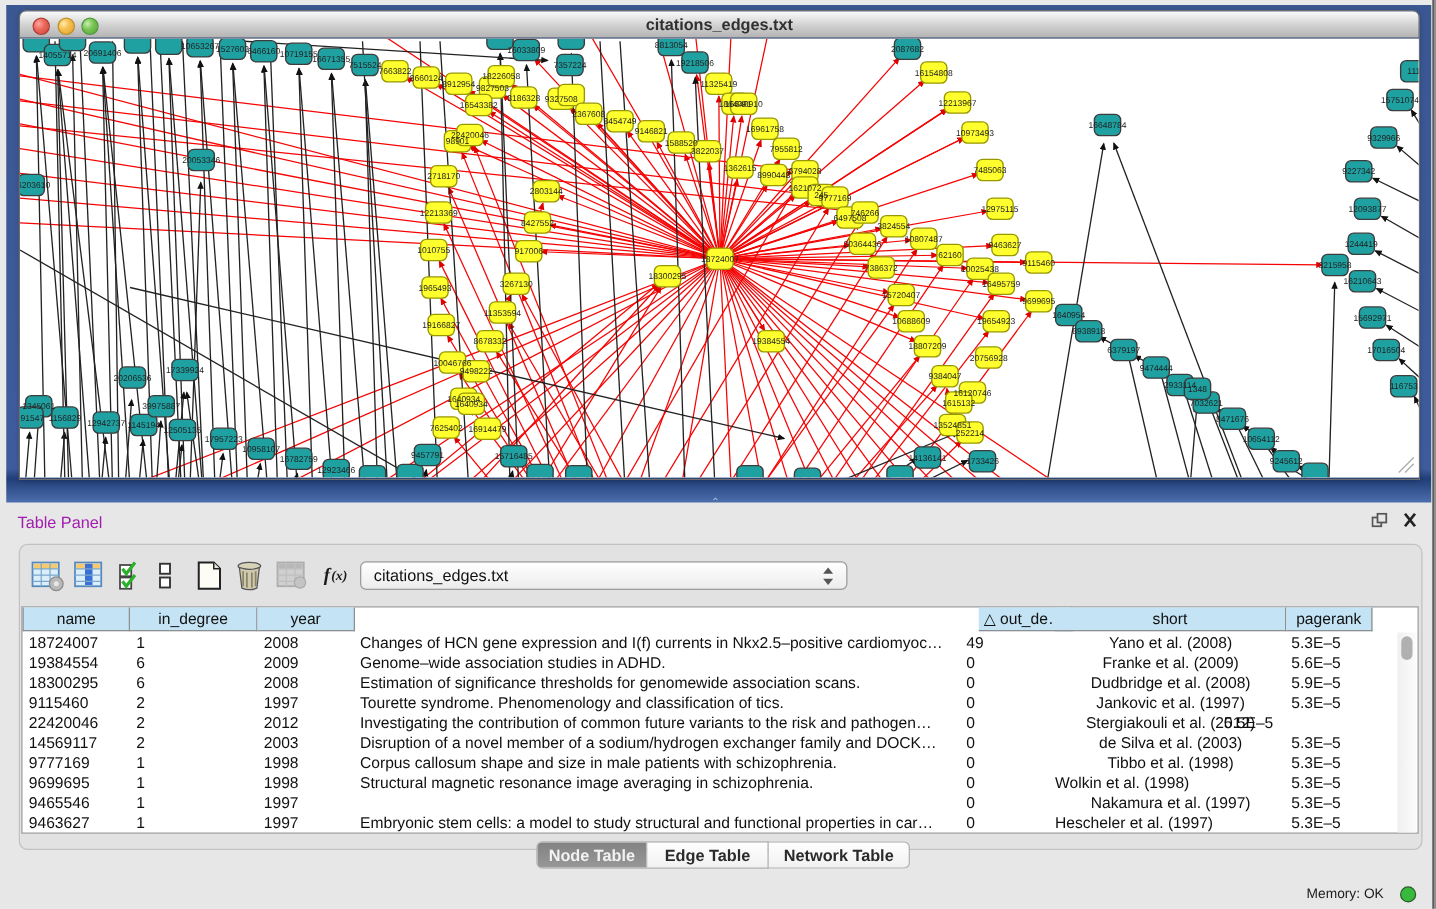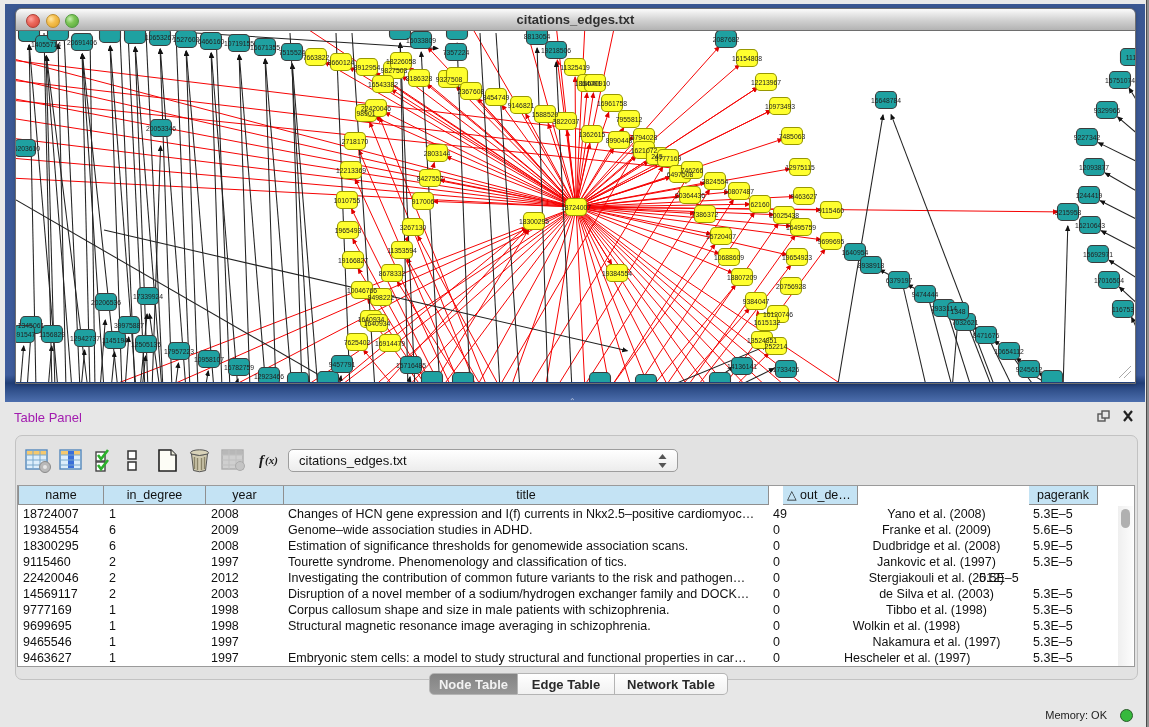--- a/index.html
+++ b/index.html
@@ -652,22 +652,22 @@
      <svg style="position:absolute;right:9px;top:3px" width="11" height="16" viewBox="0 0 11 16">
        <path d="M5.5 1 L9.5 6 H1.5 z" fill="#555"></path>
             <path d="M5.5 15 L9.5 10 H1.5 z" fill="#555"></path>
      </svg>
    </div>
    <div id="tblwrap">
     <div id="thead">
      <div class="hc" style="left:0px;width:86px;border-left:1px solid #8f8f8f;">name</div>
      <div class="hc" style="left:86px;width:102px;">in_degree</div>
      <div class="hc" style="left:188px;width:78px;">year</div>
-     <div class="hc" style="left:266px;width:485px;">title</div>
      <div class="hc" style="left:765px;width:75px;text-align:left;padding-left:4px;">△ out_de…</div>
+     <div class="hc" style="left:826px;width:185px;">short</div>
      <div class="hc" style="left:1011px;width:69px;">pagerank</div>
     </div>
      <div class="rw" style="left:5px;top:20px">18724007</div>
      <div class="rw" style="left:91px;top:20px">1</div>
      <div class="rw" style="left:193px;top:20px">2008</div>
      <div class="rw" style="left:270px;top:20px">Changes of HCN gene expression and I(f) currents in Nkx2.5–positive cardiomyoc…</div>
      <div class="rw" style="left:755px;top:20px">49</div>
      <div class="rw" style="left:826px;top:20px;width:185px;text-align:center">Yano et al. (2008)</div>
      <div class="rw" style="left:1015px;top:20px">5.3E–5</div>
      <div class="rw" style="left:5px;top:36px">19384554</div>
@@ -710,21 +710,21 @@
      <div class="rw" style="left:193px;top:116px">1998</div>
      <div class="rw" style="left:270px;top:116px">Corpus callosum shape and size in male patients with schizophrenia.</div>
      <div class="rw" style="left:755px;top:116px">0</div>
      <div class="rw" style="left:826px;top:116px;width:185px;text-align:center">Tibbo et al. (1998)</div>
      <div class="rw" style="left:1015px;top:116px">5.3E–5</div>
      <div class="rw" style="left:5px;top:132px">9699695</div>
      <div class="rw" style="left:91px;top:132px">1</div>
      <div class="rw" style="left:193px;top:132px">1998</div>
      <div class="rw" style="left:270px;top:132px">Structural magnetic resonance image averaging in schizophrenia.</div>
      <div class="rw" style="left:755px;top:132px">0</div>
-     <div class="rw" style="left:796px;top:132px;width:185px;text-align:center">Wolkin et al. (1998)</div>
+     <div class="rw" style="left:826px;top:132px;width:185px;">Wolkin et al. (1998)</div>
      <div class="rw" style="left:1015px;top:132px">5.3E–5</div>
      <div class="rw" style="left:5px;top:148px">9465546</div>
      <div class="rw" style="left:91px;top:148px">1</div>
      <div class="rw" style="left:193px;top:148px">1997</div>
      <div class="rw" style="left:755px;top:148px">0</div>
      <div class="rw" style="left:826px;top:148px;width:185px;text-align:center">Nakamura et al. (1997)</div>
      <div class="rw" style="left:1015px;top:148px">5.3E–5</div>
      <div class="rw" style="left:5px;top:164px">9463627</div>
      <div class="rw" style="left:91px;top:164px">1</div>
      <div class="rw" style="left:193px;top:164px">1997</div>

